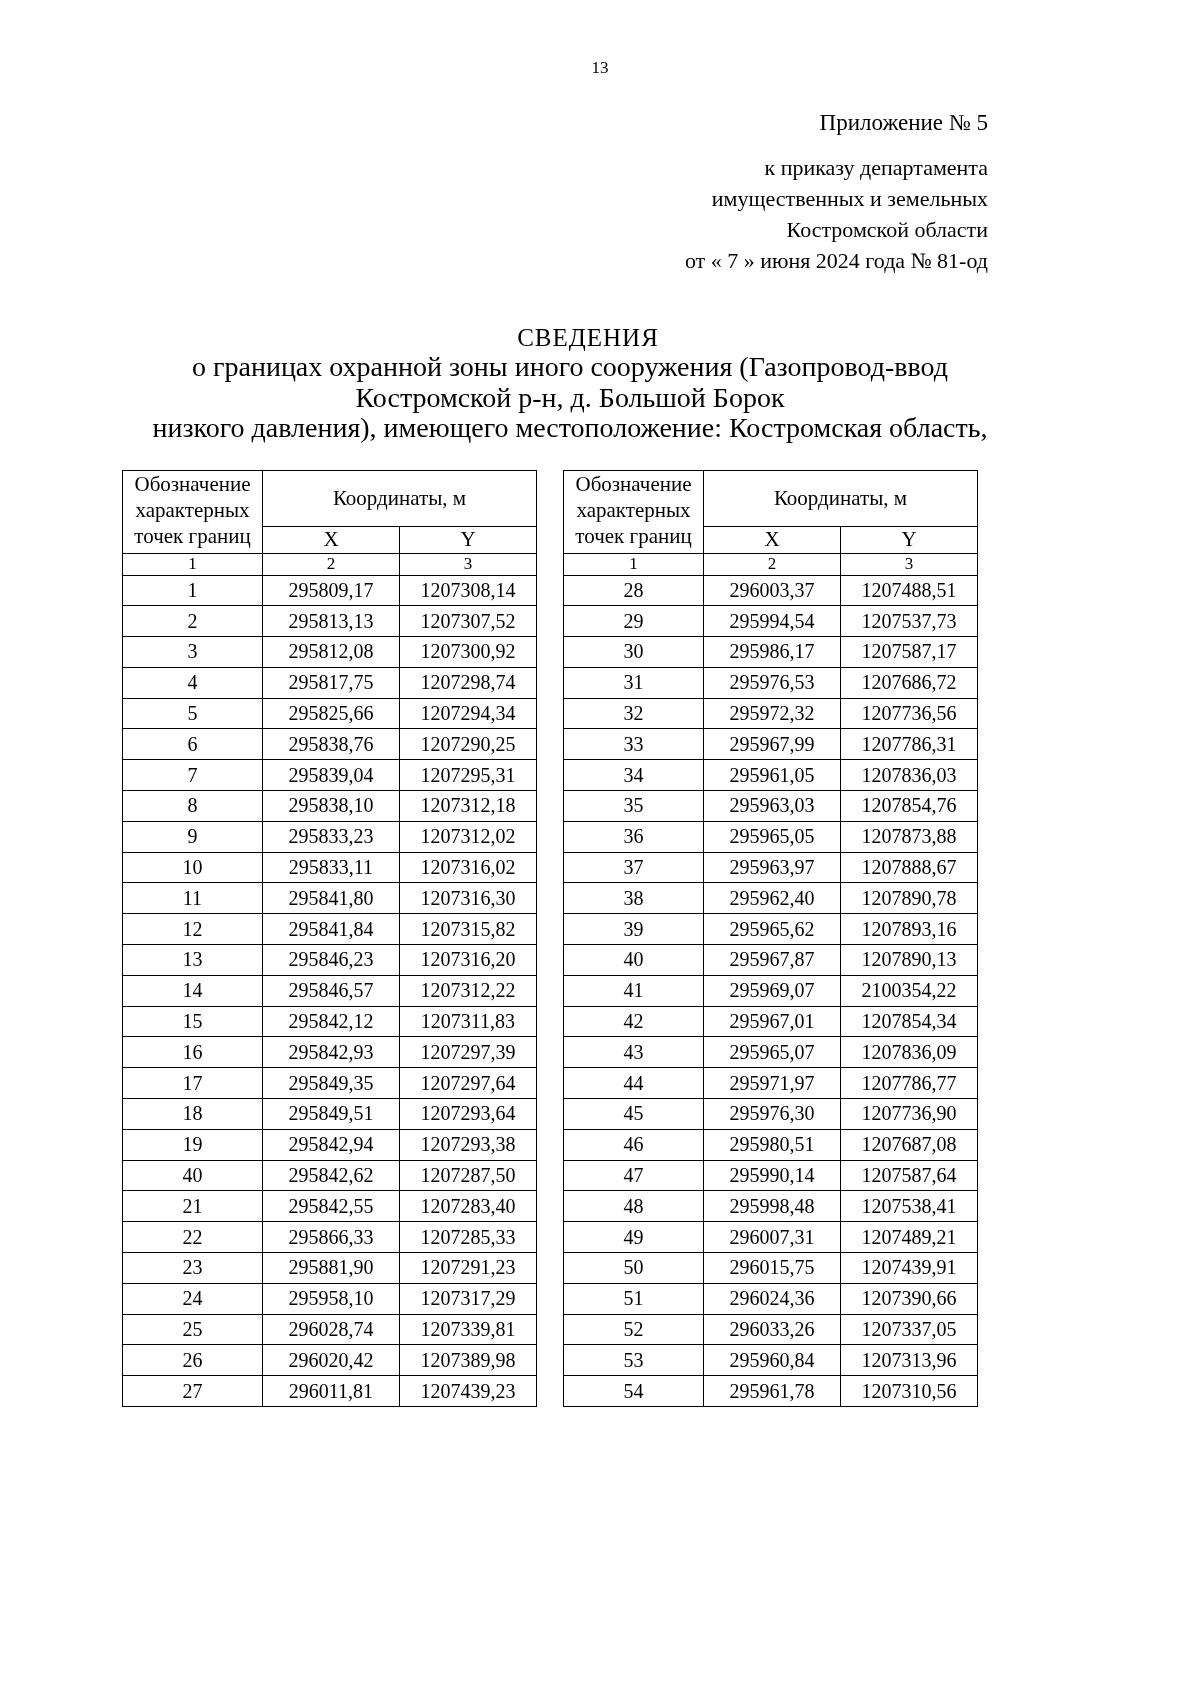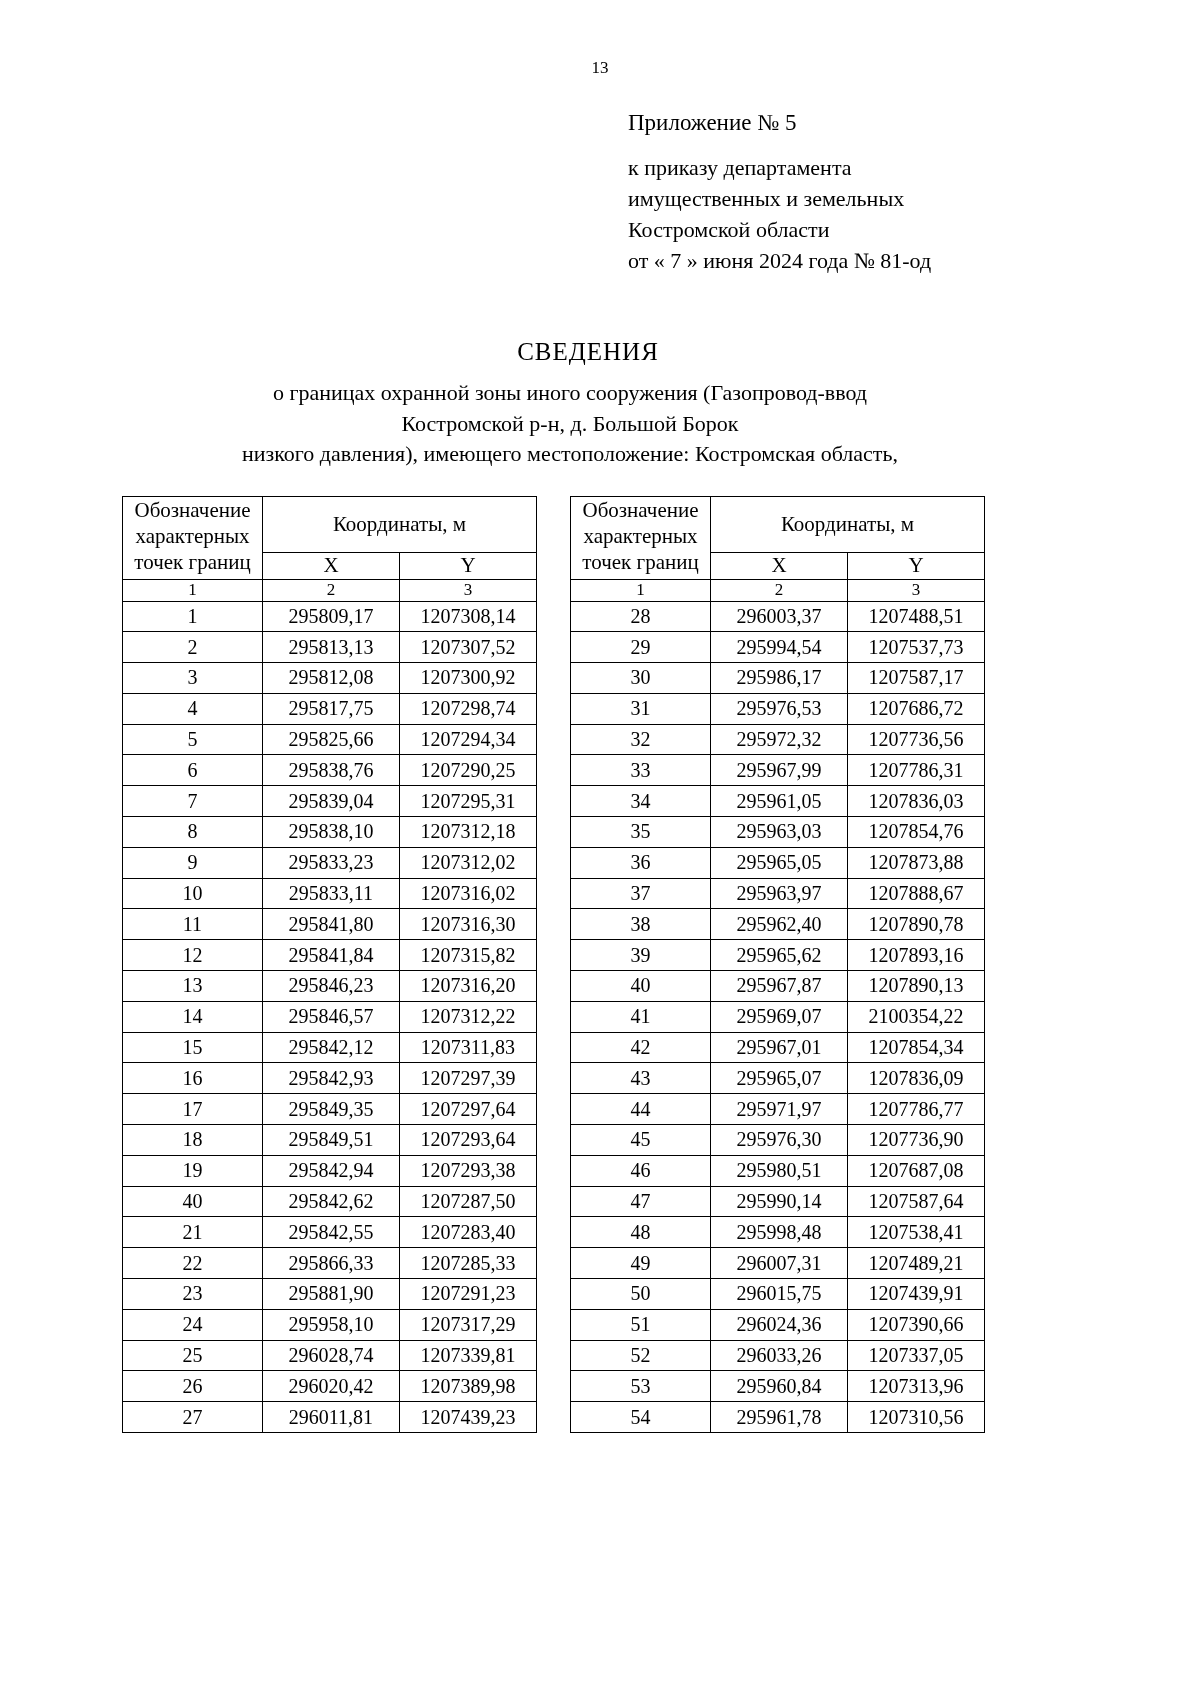--- a/index.html
+++ b/index.html
@@ -18,51 +18,50 @@
     overflow: hidden;
   }
   .page-number {
     text-align: center;
     padding-top: 58px;
     font-size: 17px;
   }
   .appendix-block {
     width: 360px;
     margin-left: 628px;
-    text-align: left;
+    text-align: right;
   }
   .appendix-title {
     font-size: 23px;
     margin-top: 32px;
   }
   .order-ref {
     margin-top: 16px;
     font-size: 22px;
     line-height: 31px;
   }
   .center-block {
     width: 1140px;
     text-align: center;
   }
   .heading {
     font-size: 25px;
-    margin-top: 62px;
+    margin-top: 48px;
     letter-spacing: 1px;
     font-weight: normal;
     padding-left: 36px;
   }
   .subtitle {
-    font-size: 22px;
+    font-size: 28px;
     line-height: 30.5px;
-    margin-top: 12px;
     font-family: Liberation Serif, serif;
   }
   .tables-wrap {
     display: flex;
-    gap: 33px;
+    gap: 26px;
     margin-left: 122px;
     margin-top: 26px;
   }
   table.coords {
     border-collapse: collapse;
     font-size: 20px;
     table-layout: fixed;
   }
   table.coords th,
   table.coords td {

